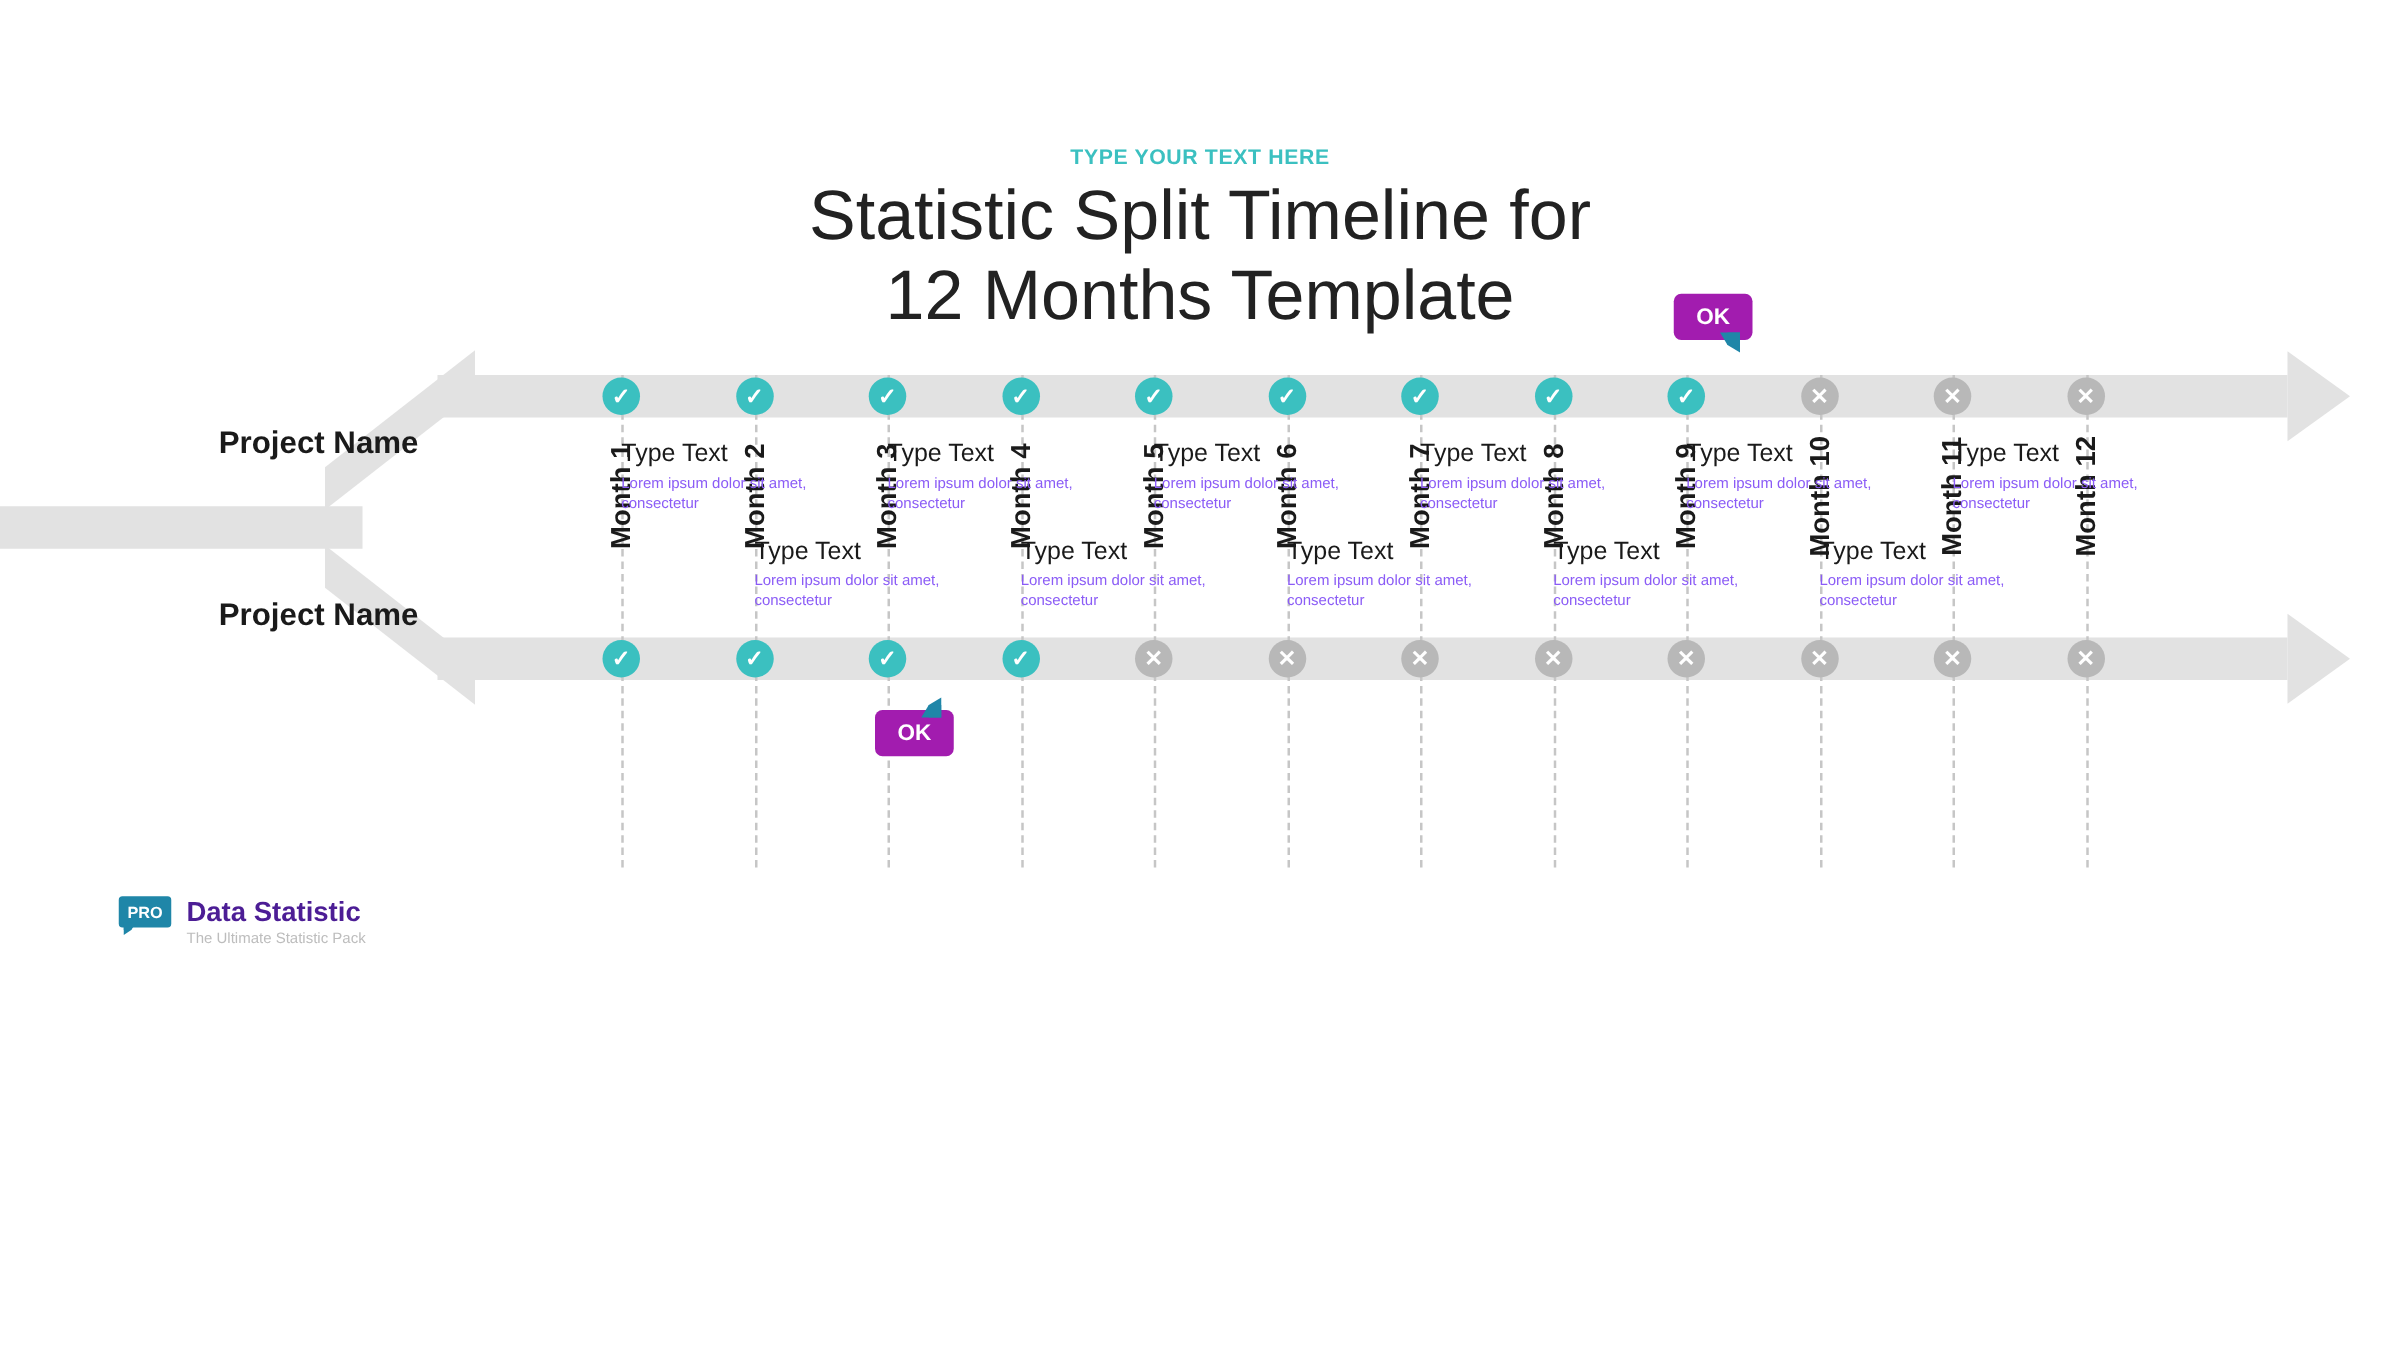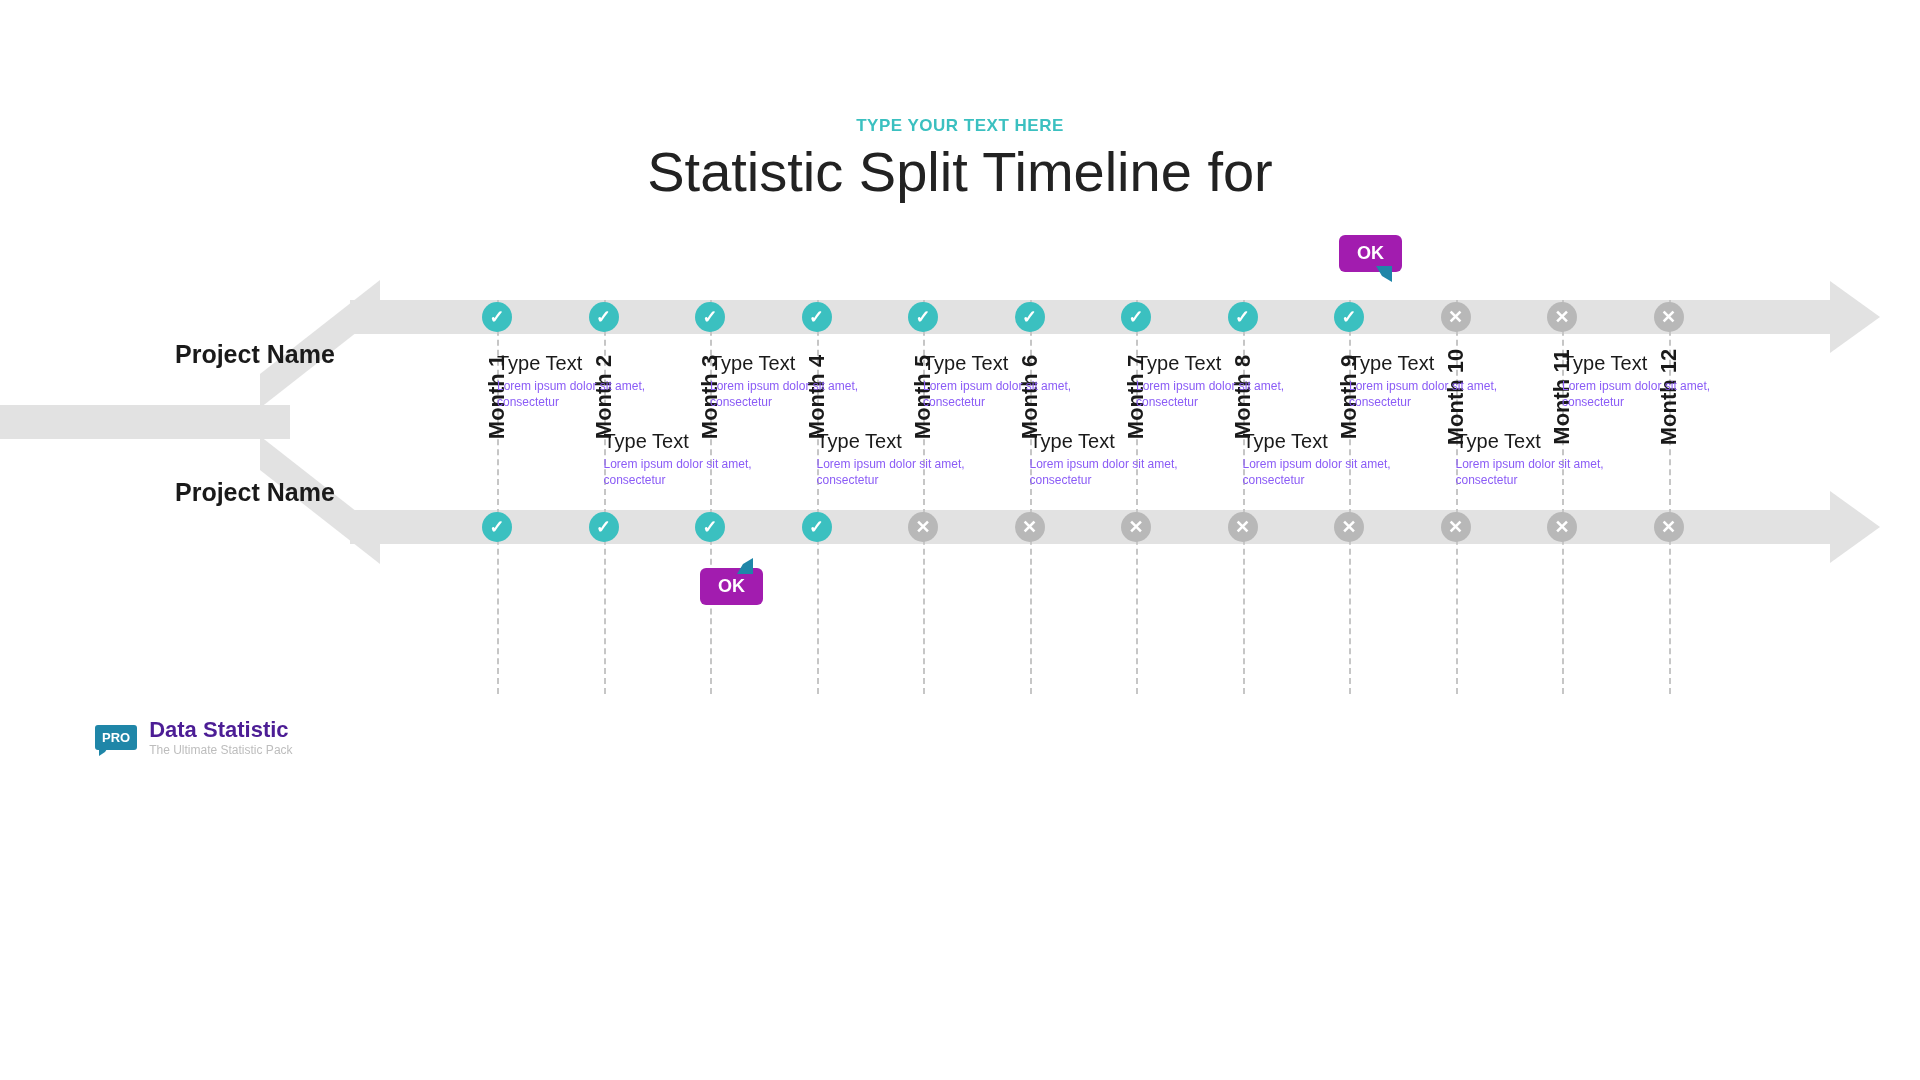--- a/index.html
+++ b/index.html
@@ -31,33 +31,34 @@
   .mlabel{position:absolute;left:50%;bottom:-110px;transform:translateX(-50%) rotate(-90deg);transform-origin:center;white-space:nowrap;font-size:22px;font-weight:700}
   
   .bubble{position:absolute;background:#a21caf;color:#fff;font-weight:700;font-size:18px;padding:8px 18px;border-radius:6px}
   .bubbleUp::after{content:"";position:absolute;right:10px;bottom:-10px;border:6px solid transparent;border-top:10px solid #1f86a8;border-right:10px solid #1f86a8}
   .bubbleDn::after{content:"";position:absolute;right:10px;top:-10px;border:6px solid transparent;border-bottom:10px solid #1f86a8;border-right:10px solid #1f86a8}
   
   .blk{position:absolute;width:175px}
   .blk .h{font-size:20px;font-weight:400;margin:0 0 4px 0}
   .blk .b{font-size:12px;color:#8b5cf6;line-height:1.3}
   
-  .footer{position:absolute;left:95px;bottom:55px;display:flex;align-items:center}
+  .footer{position:absolute;left:95px;bottom:55px;display:flex;align-items:flex-start}
   .pro{background:#1f86a8;color:#fff;font-size:13px;font-weight:700;padding:5px 7px;border-radius:3px;position:relative;margin-right:12px}
   .pro::after{content:"";position:absolute;left:4px;bottom:-6px;border:4px solid transparent;border-top:6px solid #1f86a8;border-left:6px solid #1f86a8}
   .ft1{font-size:22px;color:#4c1d95;font-weight:600}
   .ft2{font-size:12px;color:#bdbdbd}
 </style>
 </head>
 <body>
 
 <div class="slide">
   <div class="preheader">TYPE YOUR TEXT HERE</div>
   <div class="title">
     <span>Statistic Split Timeline for</span><br>
+    <span>12 Months Template</span>
   </div>
 
   <div class="tl">
     <div class="stem"></div>
     <div class="forkTop"></div>
     <div class="forkBot"></div>
     <div class="barTop barH"></div>
     <div class="barBot barH"></div>
     <div class="arrowHead arrowTop"></div>
     <div class="arrowHead arrowBot"></div>

